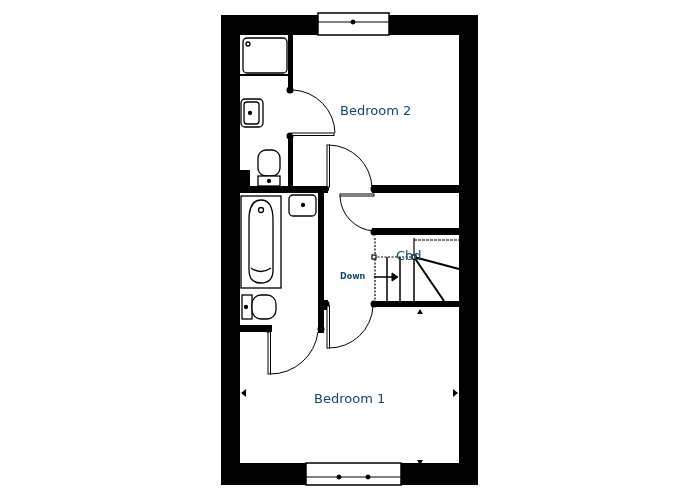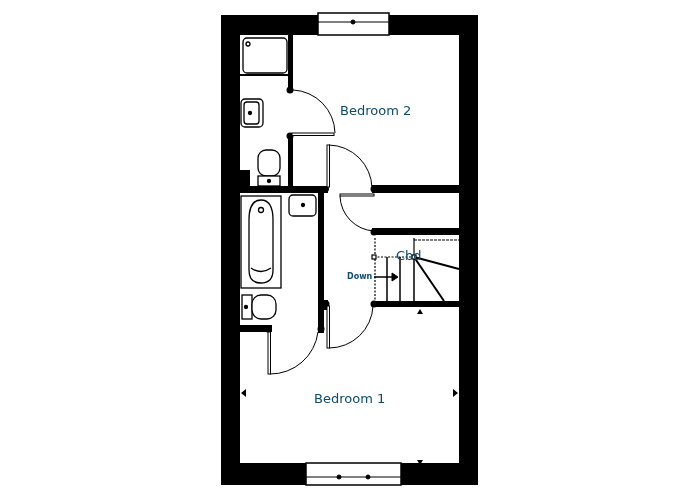--- a/index.html
+++ b/index.html
@@ -140,13 +140,13 @@
     <polygon points="241,393 246,389 246,397"></polygon>
     <polygon points="458,393 453,389 453,397"></polygon>
     <polygon points="420,314 417,309 423,309" transform="rotate(180 420 311.5)"></polygon>
     <polygon points="417,460 423,460 420,465"></polygon>
   </g>
 </svg>
 
 <div class="label room" style="left:340px;top:103px;">Bedroom 2</div>
 <div class="label room" style="left:314px;top:391px;text-align:center;">Bedroom 1</div>
 <div class="label room" style="left:396px;top:205px;margin-top:43px;">Cbd</div>
-<div class="label small" style="left:347px;top:272px;">Down</div>
+<div class="label small" style="left:340px;top:272px;">Down</div>
 
 </body></html>

